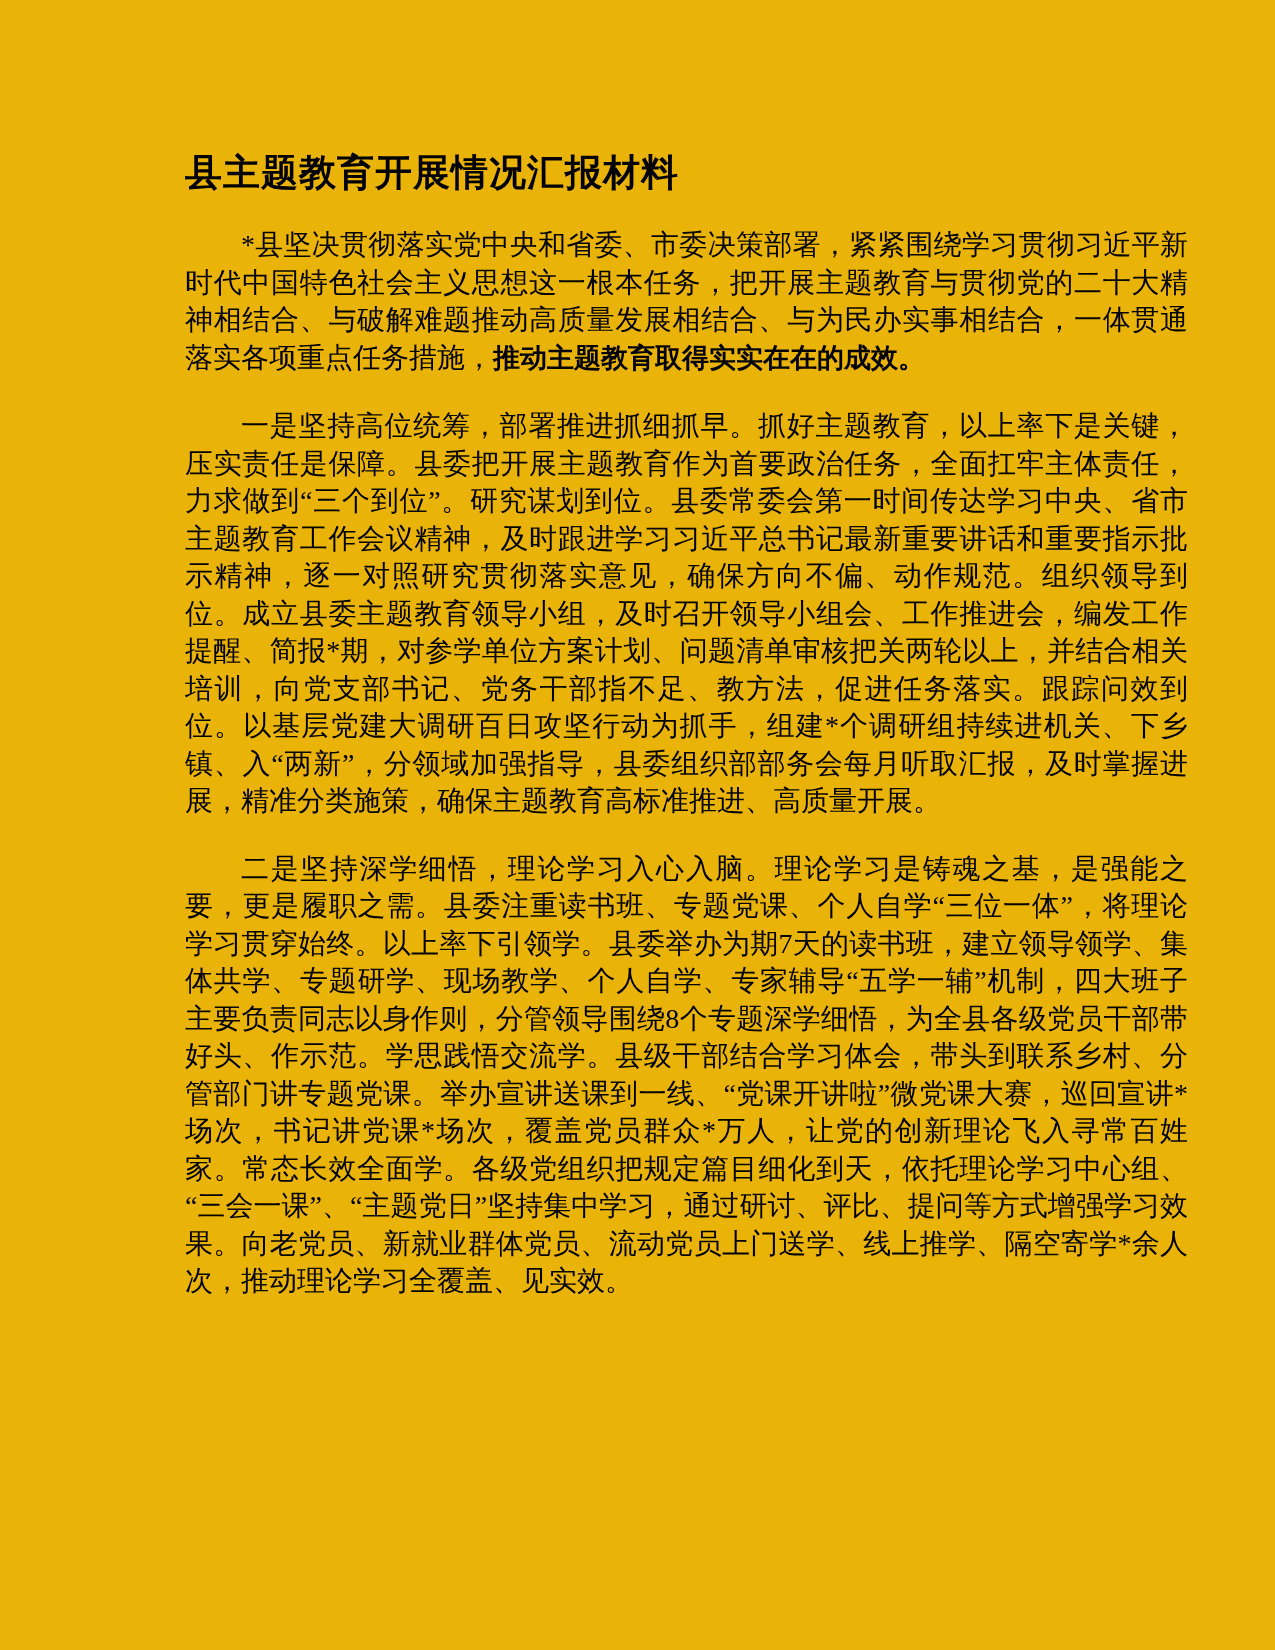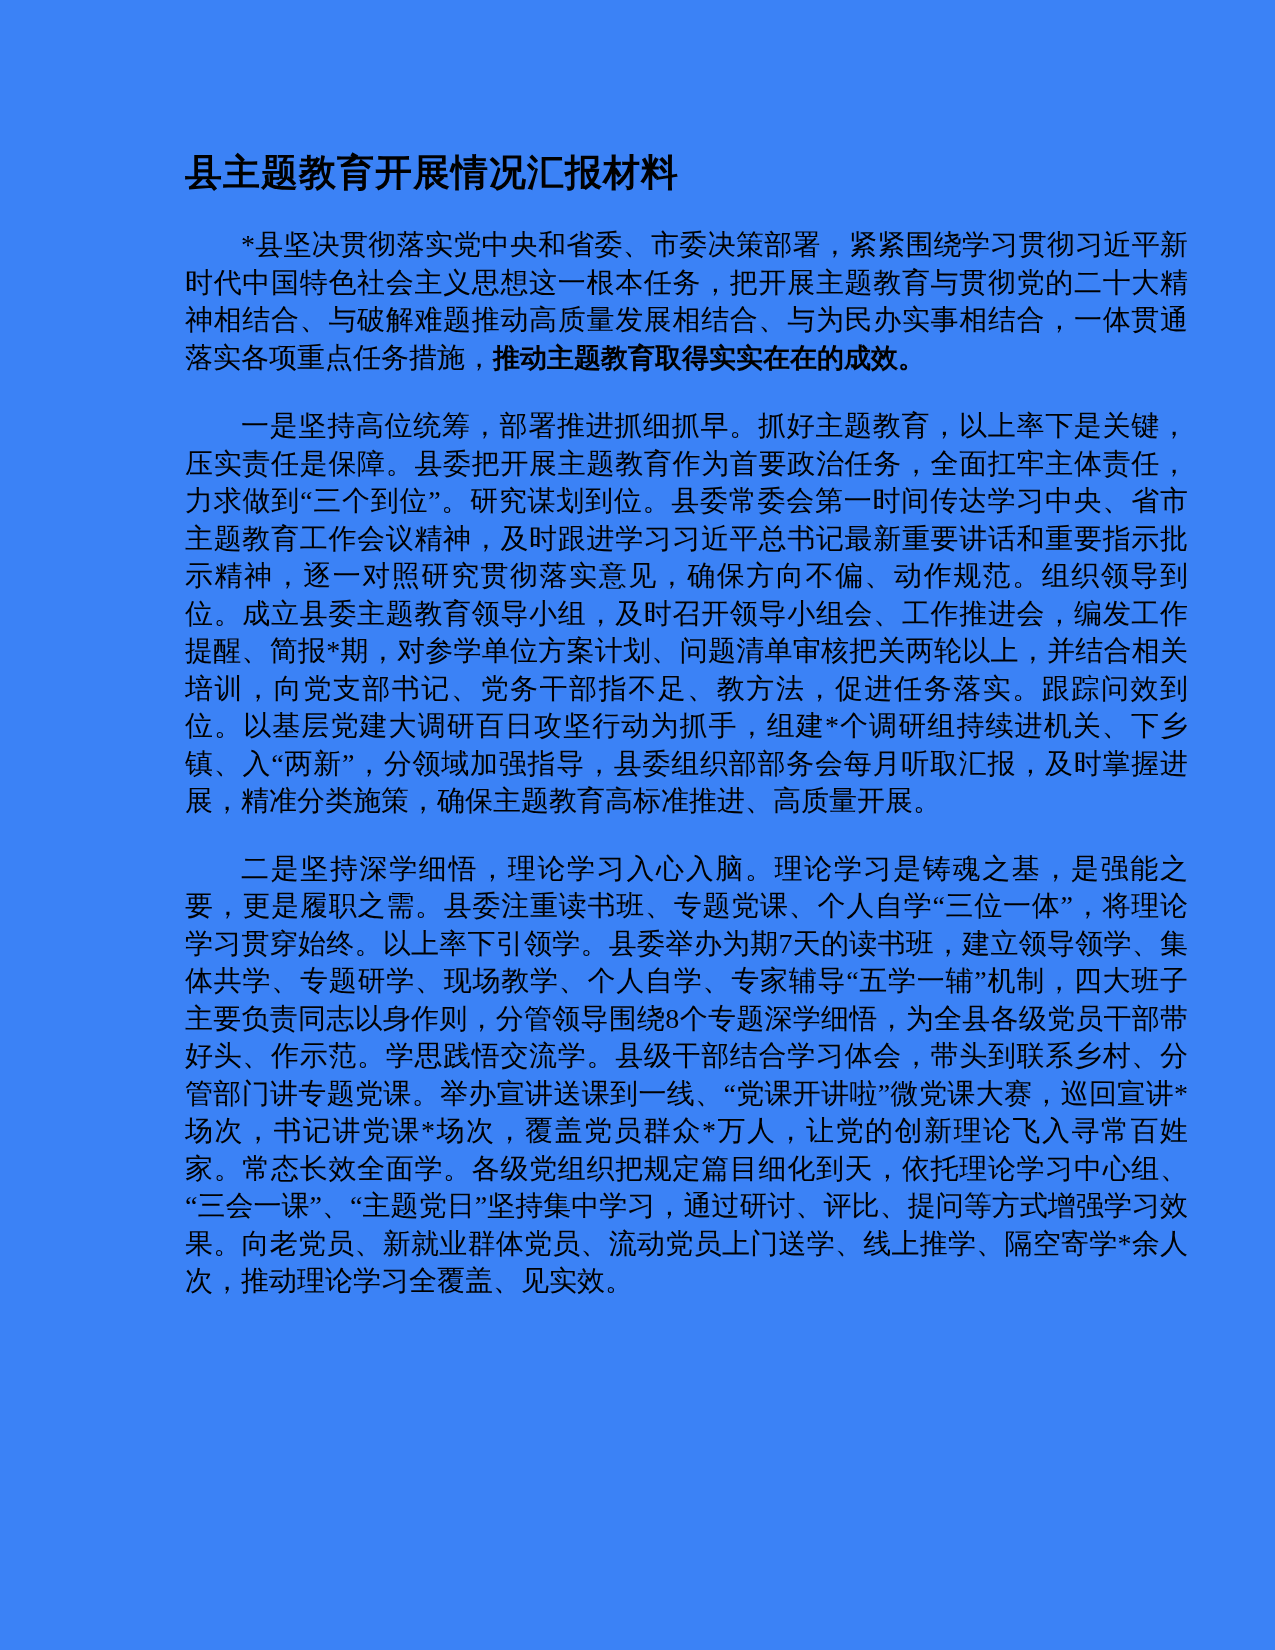--- a/index.html
+++ b/index.html
@@ -4,21 +4,21 @@
 <style>
   html, body {
     margin: 0;
     padding: 0;
     background: #ffffff;
   }
   .page {
     position: relative;
     width: 1275px;
     height: 1650px;
-    background: #3b82f6;
+    background: #eab308;
     box-sizing: border-box;
     padding: 150px 87px 0 185px;
     overflow: hidden;
     color: #000000;
   }
   .doc-title {
     margin: 0 0 30px 0;
     font-family: "Liberation Sans", "DejaVu Sans", sans-serif;
     font-weight: bold;
     font-size: 37px;

